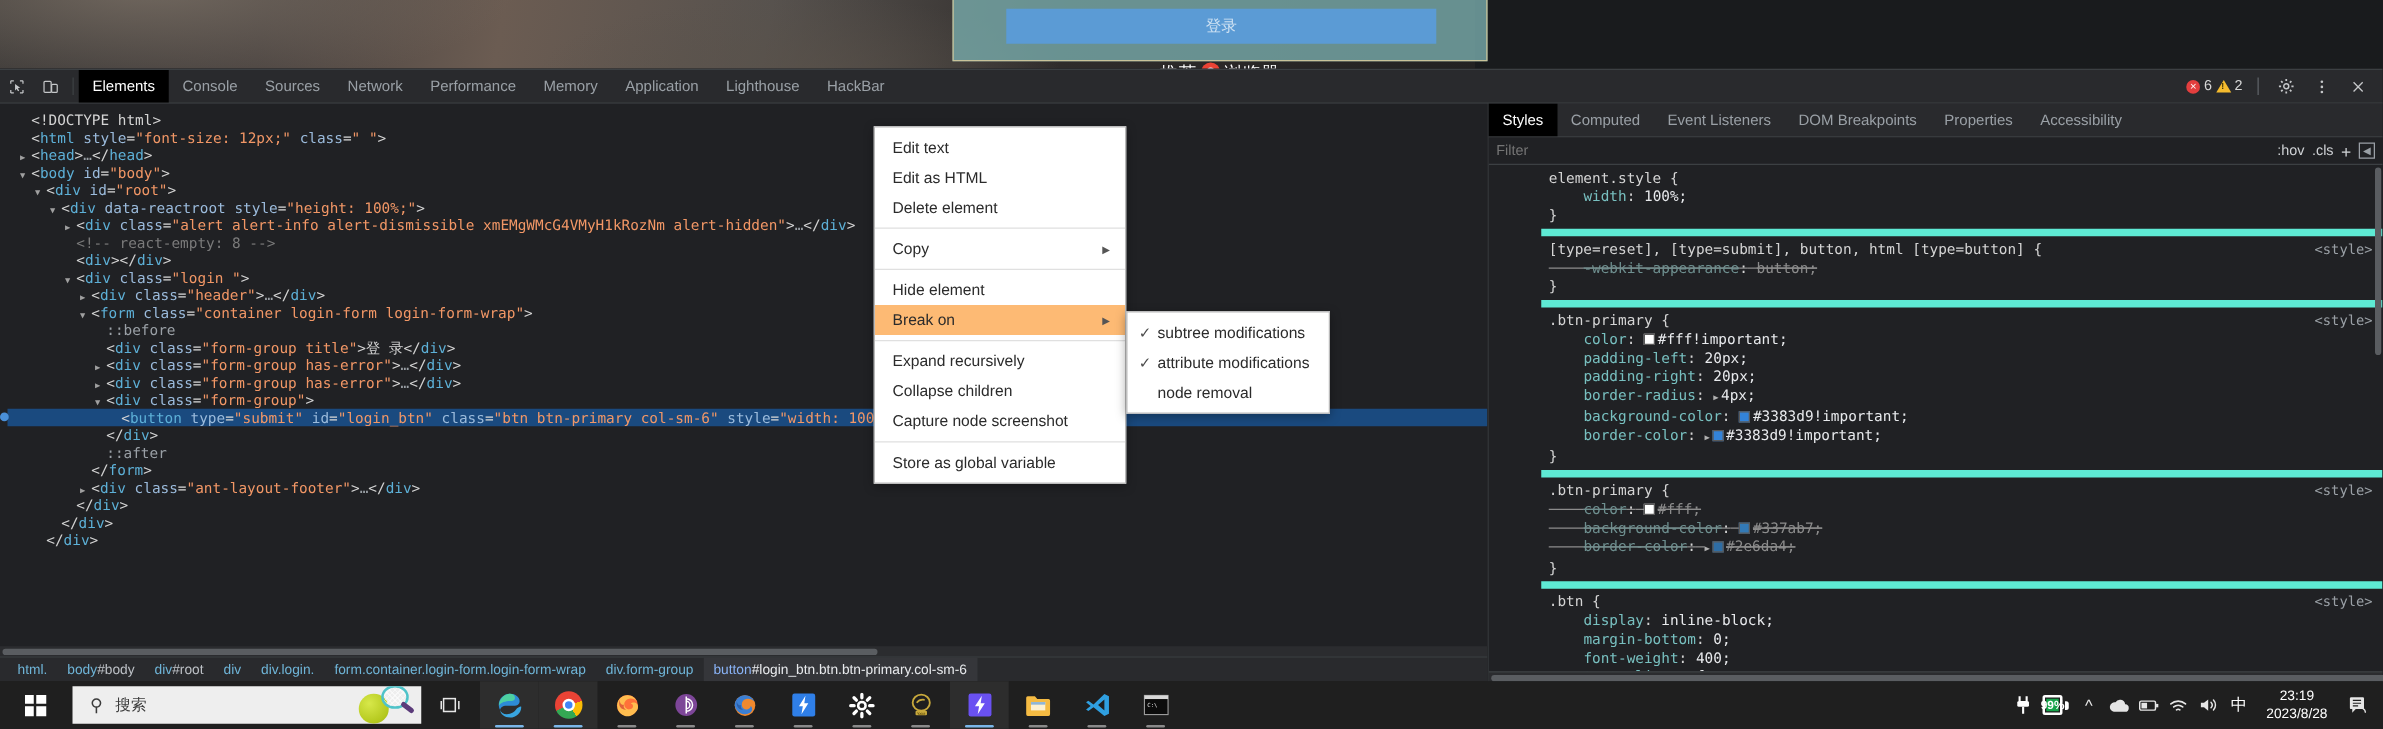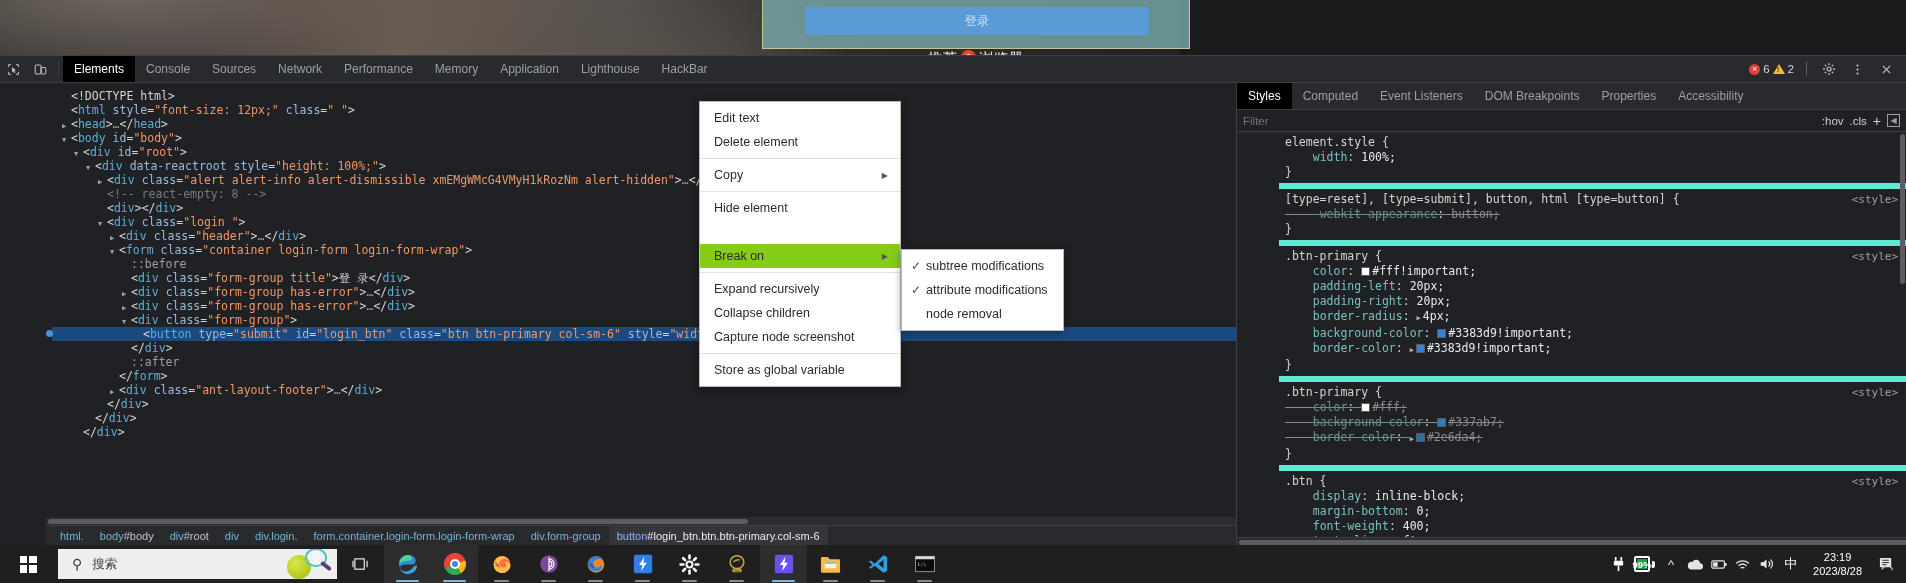--- a/index.html
+++ b/index.html
@@ -46,21 +46,21 @@
   .err-dot { width:11px; height:11px; border-radius:50%; background:#e33e3e; color:#fff; font-size:9px;
      display:flex; align-items:center; justify-content:center; line-height:1;}
   .warn-tri { width:0;height:0;border-left:6px solid transparent;border-right:6px solid transparent;
      border-bottom:10px solid #f5bb2e; position:relative;}
   .warn-tri::after{content:"!";position:absolute;left:-1.6px;top:2px;font-size:7px;color:#3c3000;font-weight:bold;}
   .tb-vsep { width:1px; height:14px; background:#5f6368; margin:0 6px; }
 
   
   #dt-body { flex:1; display:flex; min-height:0; }
   #elements-pane { width:1190px; background:#202124; position:relative; overflow:hidden;
-     display:flex; flex-direction:column;margin-left:46px; }
+     display:flex; flex-direction:column; }
   #dom-tree { flex:1; overflow:hidden; padding:6px 0 0 6px; font-family:"DejaVu Sans Mono", monospace;
      font-size:11.5px; line-height:14px; color:#d4d4d4; position:relative; }
   .dom-row { white-space:pre; height:14px; padding-left:0; }
   .dom-row.selected { background:#1a4a7f; }
   .dom-row.selected-marker { position:relative; }
   .dom-row.selected-marker::before { content:""; position:absolute; left:-6px; top:3px; width:7px; height:7px;
      border-radius:50%; background:#4a90d9; }
   .tag { color:#5db0d7; }
   .attr { color:#9bbbdc; }
   .val { color:#f29766; }
@@ -119,21 +119,21 @@
   #st-hthumb { position:absolute; left:2px; top:1.5px; width:1140px; height:5px; background:#5a5d61; border-radius:3px;}
   #dom-hscroll { height:8px; background:#2b2c2f; flex:0 0 8px; position:relative;}
   #dom-hthumb { position:absolute; left:2px; top:1.5px; width:700px; height:5px; background:#5a5d61; border-radius:3px;}
 
   
   #ctx { position:absolute; left:699px; top:101px; width:202px; background:#ffffff;
      border:1px solid #b9b9b9; box-shadow:0 2px 8px rgba(0,0,0,.35); padding:4px 0; z-index:50;
      font-family:"Liberation Sans", sans-serif;}
   .ctx-item { height:24px; display:flex; align-items:center; padding:0 10px 0 14px; font-size:12.5px;
      color:#2b2b2b; cursor:pointer; position:relative; }
-  .ctx-item.hl { background:#84cc16;margin-top:24px; }
+  .ctx-item.hl { background:#fdba74; }
   .ctx-sub-arrow { position:absolute; right:12px; font-size:8px; color:#555; }
   .ctx-sep { height:1px; background:#e0e0e0; margin:4px 0; }
   #ctx-sub { position:absolute; left:901px; top:249px; width:163px; background:#fff;
      border:1px solid #b9b9b9; box-shadow:0 2px 8px rgba(0,0,0,.35); padding:4px 0; z-index:60;
      font-family:"Liberation Sans", sans-serif;}
   .sub-item { height:24px; display:flex; align-items:center; font-size:12.5px; color:#2b2b2b;
      cursor:pointer; padding-left:4px;}
   .sub-check { width:20px; text-align:center; color:#4a4a4a; font-size:12px; }
 
   
@@ -357,20 +357,23 @@
       </div>
     </div>
   </div>
 </div>
 
 <div id="ctx">
     <div class="ctx-item">
       <span>Edit text</span>
     </div>
     <div class="ctx-item">
+      <span>Edit as HTML</span>
+    </div>
+    <div class="ctx-item">
       <span>Delete element</span>
     </div>
     <div class="ctx-sep"></div>
     <div class="ctx-item">
       <span>Copy</span>
       <span class="ctx-sub-arrow">▶</span>
     </div>
     <div class="ctx-sep"></div>
     <div class="ctx-item">
       <span>Hide element</span>

